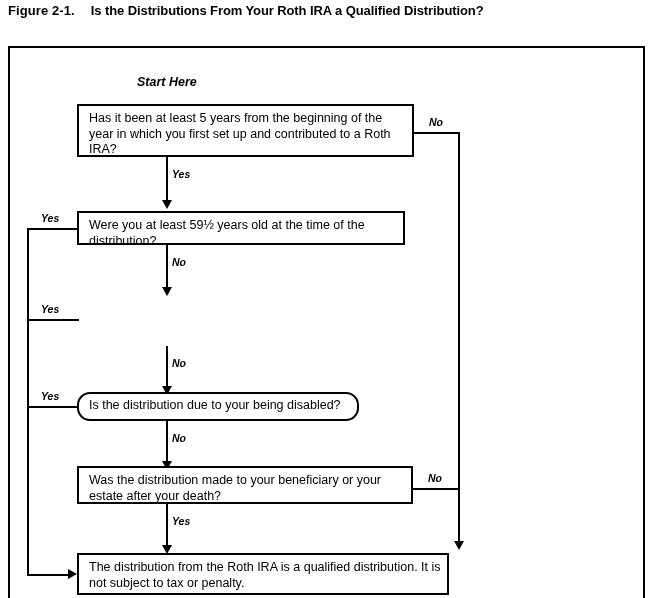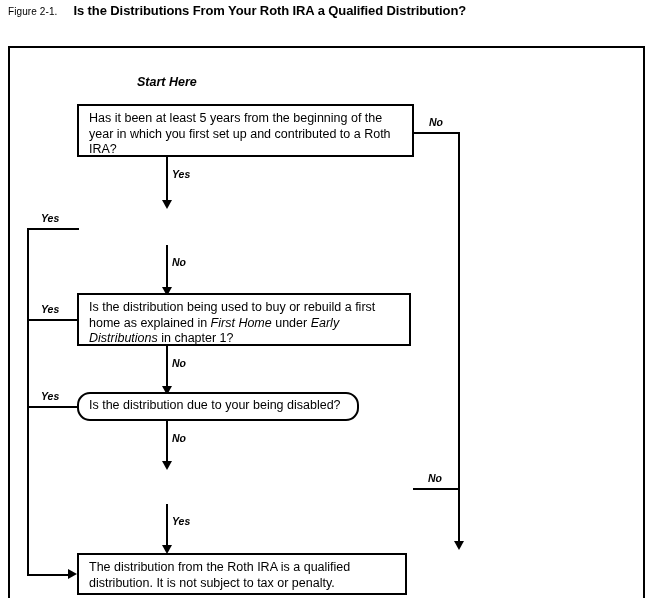--- a/index.html
+++ b/index.html
@@ -19,22 +19,22 @@
   
   #caption {
     position: absolute;
     left: 8px;
     top: 1px;
     width: 640px;
     height: 18px;
     white-space: nowrap;
   }
   #caption .fig-num {
-    font-size: 10px;
-    font-weight: normal;
+    font-size: 13px;
+    font-weight: bold;
     letter-spacing: 0.1px;
   }
   #caption .fig-title {
     font-size: 13px;
     font-weight: bold;
     margin-left: 16px;
     letter-spacing: -0.1px;
   }
 
   
@@ -140,61 +140,64 @@
 
     <div class="hline" style="left:404px; top:84px; width:46px;"></div>
     <div class="vline" style="left:448px; top:84px; height:411px;"></div>
     <div class="arrow-down" style="left:444px; top:493px;"></div>
     <div class="edge-label" style="left:419px; top:68px;">No</div>
 
     <div class="vline" style="left:156px; top:109px; height:45px;"></div>
     <div class="arrow-down" style="left:152px; top:152px;"></div>
     <div class="edge-label" style="left:162px; top:120px;">Yes</div>
 
+    <div class="node" style="left:67px; top:163px; width:328px; height:34px;">
+      <span>Were you at least 59½ years old at the time of the distribution?</span>
+    </div>
 
     <div class="hline" style="left:17px; top:180px; width:52px;"></div>
     <div class="edge-label" style="left:31px; top:164px;">Yes</div>
 
     <div class="vline" style="left:156px; top:197px; height:44px;"></div>
     <div class="arrow-down" style="left:152px; top:239px;"></div>
     <div class="edge-label" style="left:162px; top:208px;">No</div>
 
-    <div class="node" style="left:67px; top:245px; width:334px; height:53px;">
-      <span><span>Is the distribution being used to buy or rebuild a first home as explained in </span><i>First Home</i><span> under </span><i>Early Distributions</i><span> in chapter 1?</span></span>
-    </div>
 
     <div class="hline" style="left:17px; top:271px; width:52px;"></div>
     <div class="edge-label" style="left:31px; top:255px;">Yes</div>
 
     <div class="vline" style="left:156px; top:298px; height:42px;"></div>
     <div class="arrow-down" style="left:152px; top:338px;"></div>
     <div class="edge-label" style="left:162px; top:309px;">No</div>
 
     <div class="node tight" style="left:67px; top:344px; width:282px; height:29px;">
       <span>Is the distribution due to your being disabled?</span>
     </div>
 
     <div class="hline" style="left:17px; top:358px; width:52px;"></div>
     <div class="edge-label" style="left:31px; top:342px;">Yes</div>
 
     <div class="vline" style="left:156px; top:373px; height:42px;"></div>
     <div class="arrow-down" style="left:152px; top:413px;"></div>
     <div class="edge-label" style="left:162px; top:384px;">No</div>
 
+    <div class="node" style="left:67px; top:418px; width:336px; height:38px;">
+      <span>Was the distribution made to your beneficiary or your estate after your death?</span>
+    </div>
 
     <div class="hline" style="left:403px; top:440px; width:47px;"></div>
     <div class="edge-label" style="left:418px; top:424px;">No</div>
 
     <div class="vline" style="left:156px; top:456px; height:43px;"></div>
     <div class="arrow-down" style="left:152px; top:497px;"></div>
     <div class="edge-label" style="left:162px; top:467px;">Yes</div>
 
     <div class="vline" style="left:17px; top:180px; height:348px;"></div>
     <div class="hline" style="left:17px; top:526px; width:44px;"></div>
     <div class="arrow-right" style="left:58px; top:521px;"></div>
 
-    <div class="node" style="left:67px; top:505px; width:330px; height:42px;">
+    <div class="node" style="left:67px; top:505px; width:372px; height:42px;">
       <span>The distribution from the Roth IRA is a qualified distribution. It is not subject to tax or penalty.</span>
     </div>
 
 
   </div>
 </div>
 
 </body></html>

